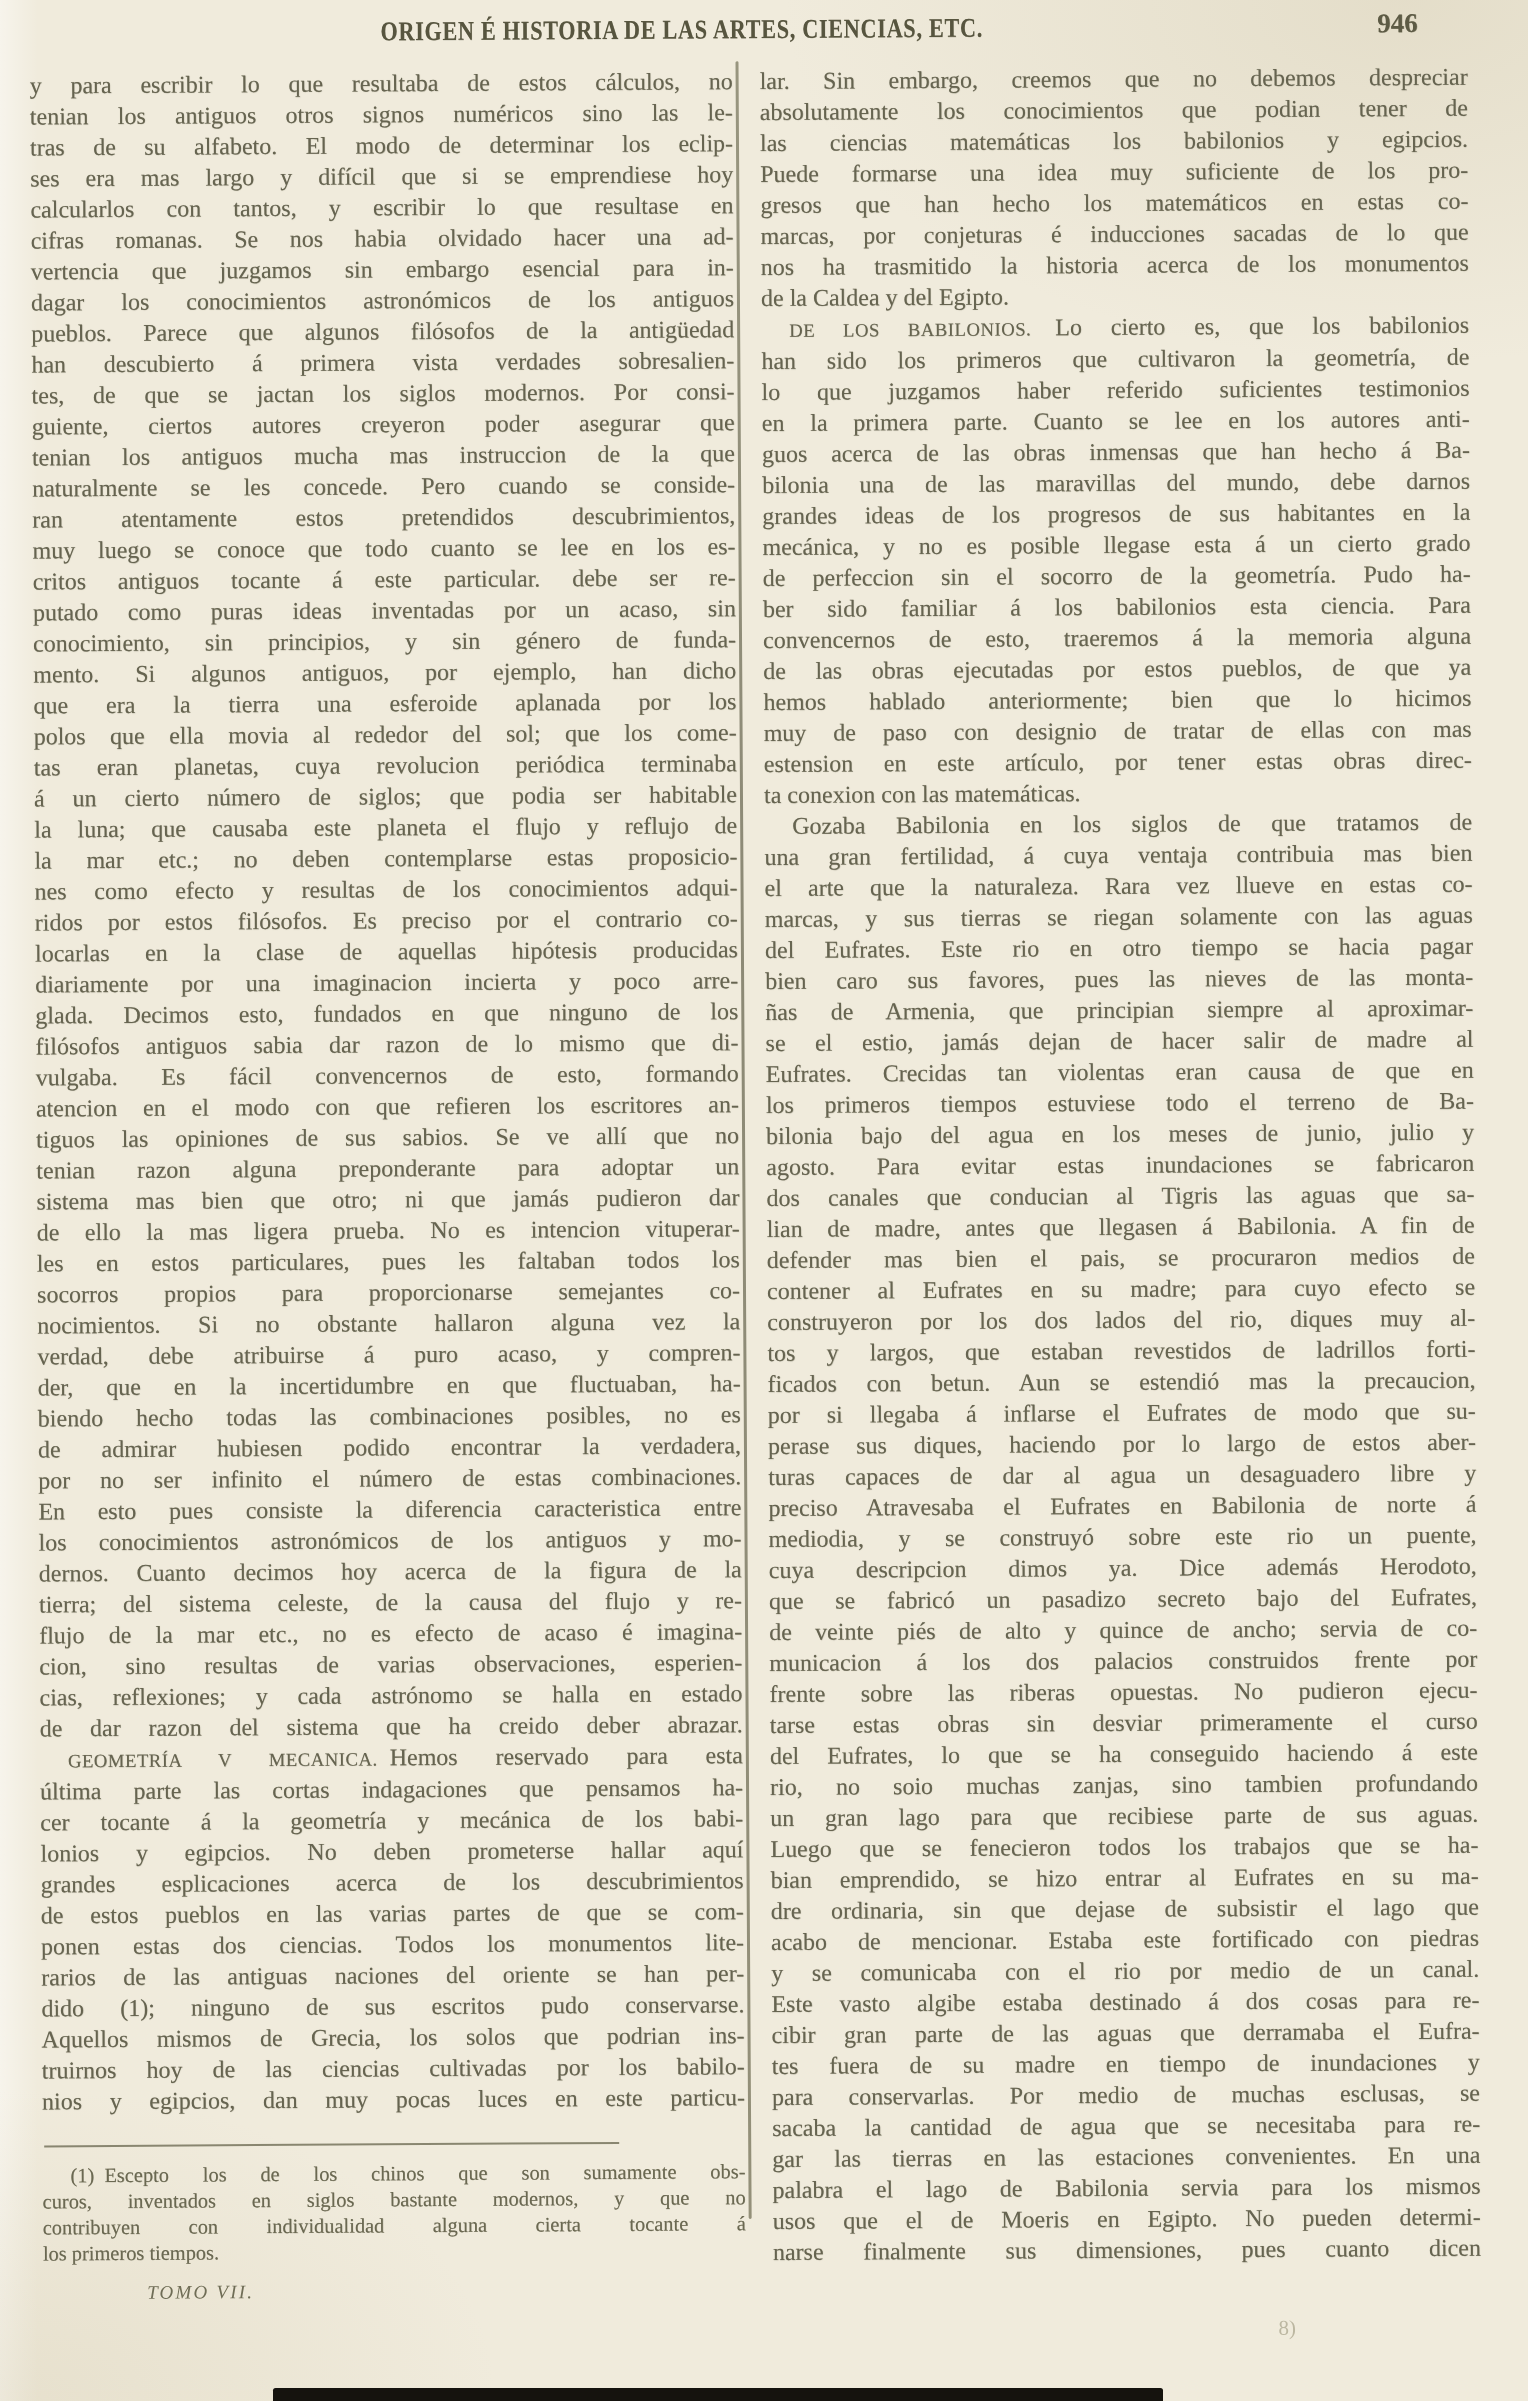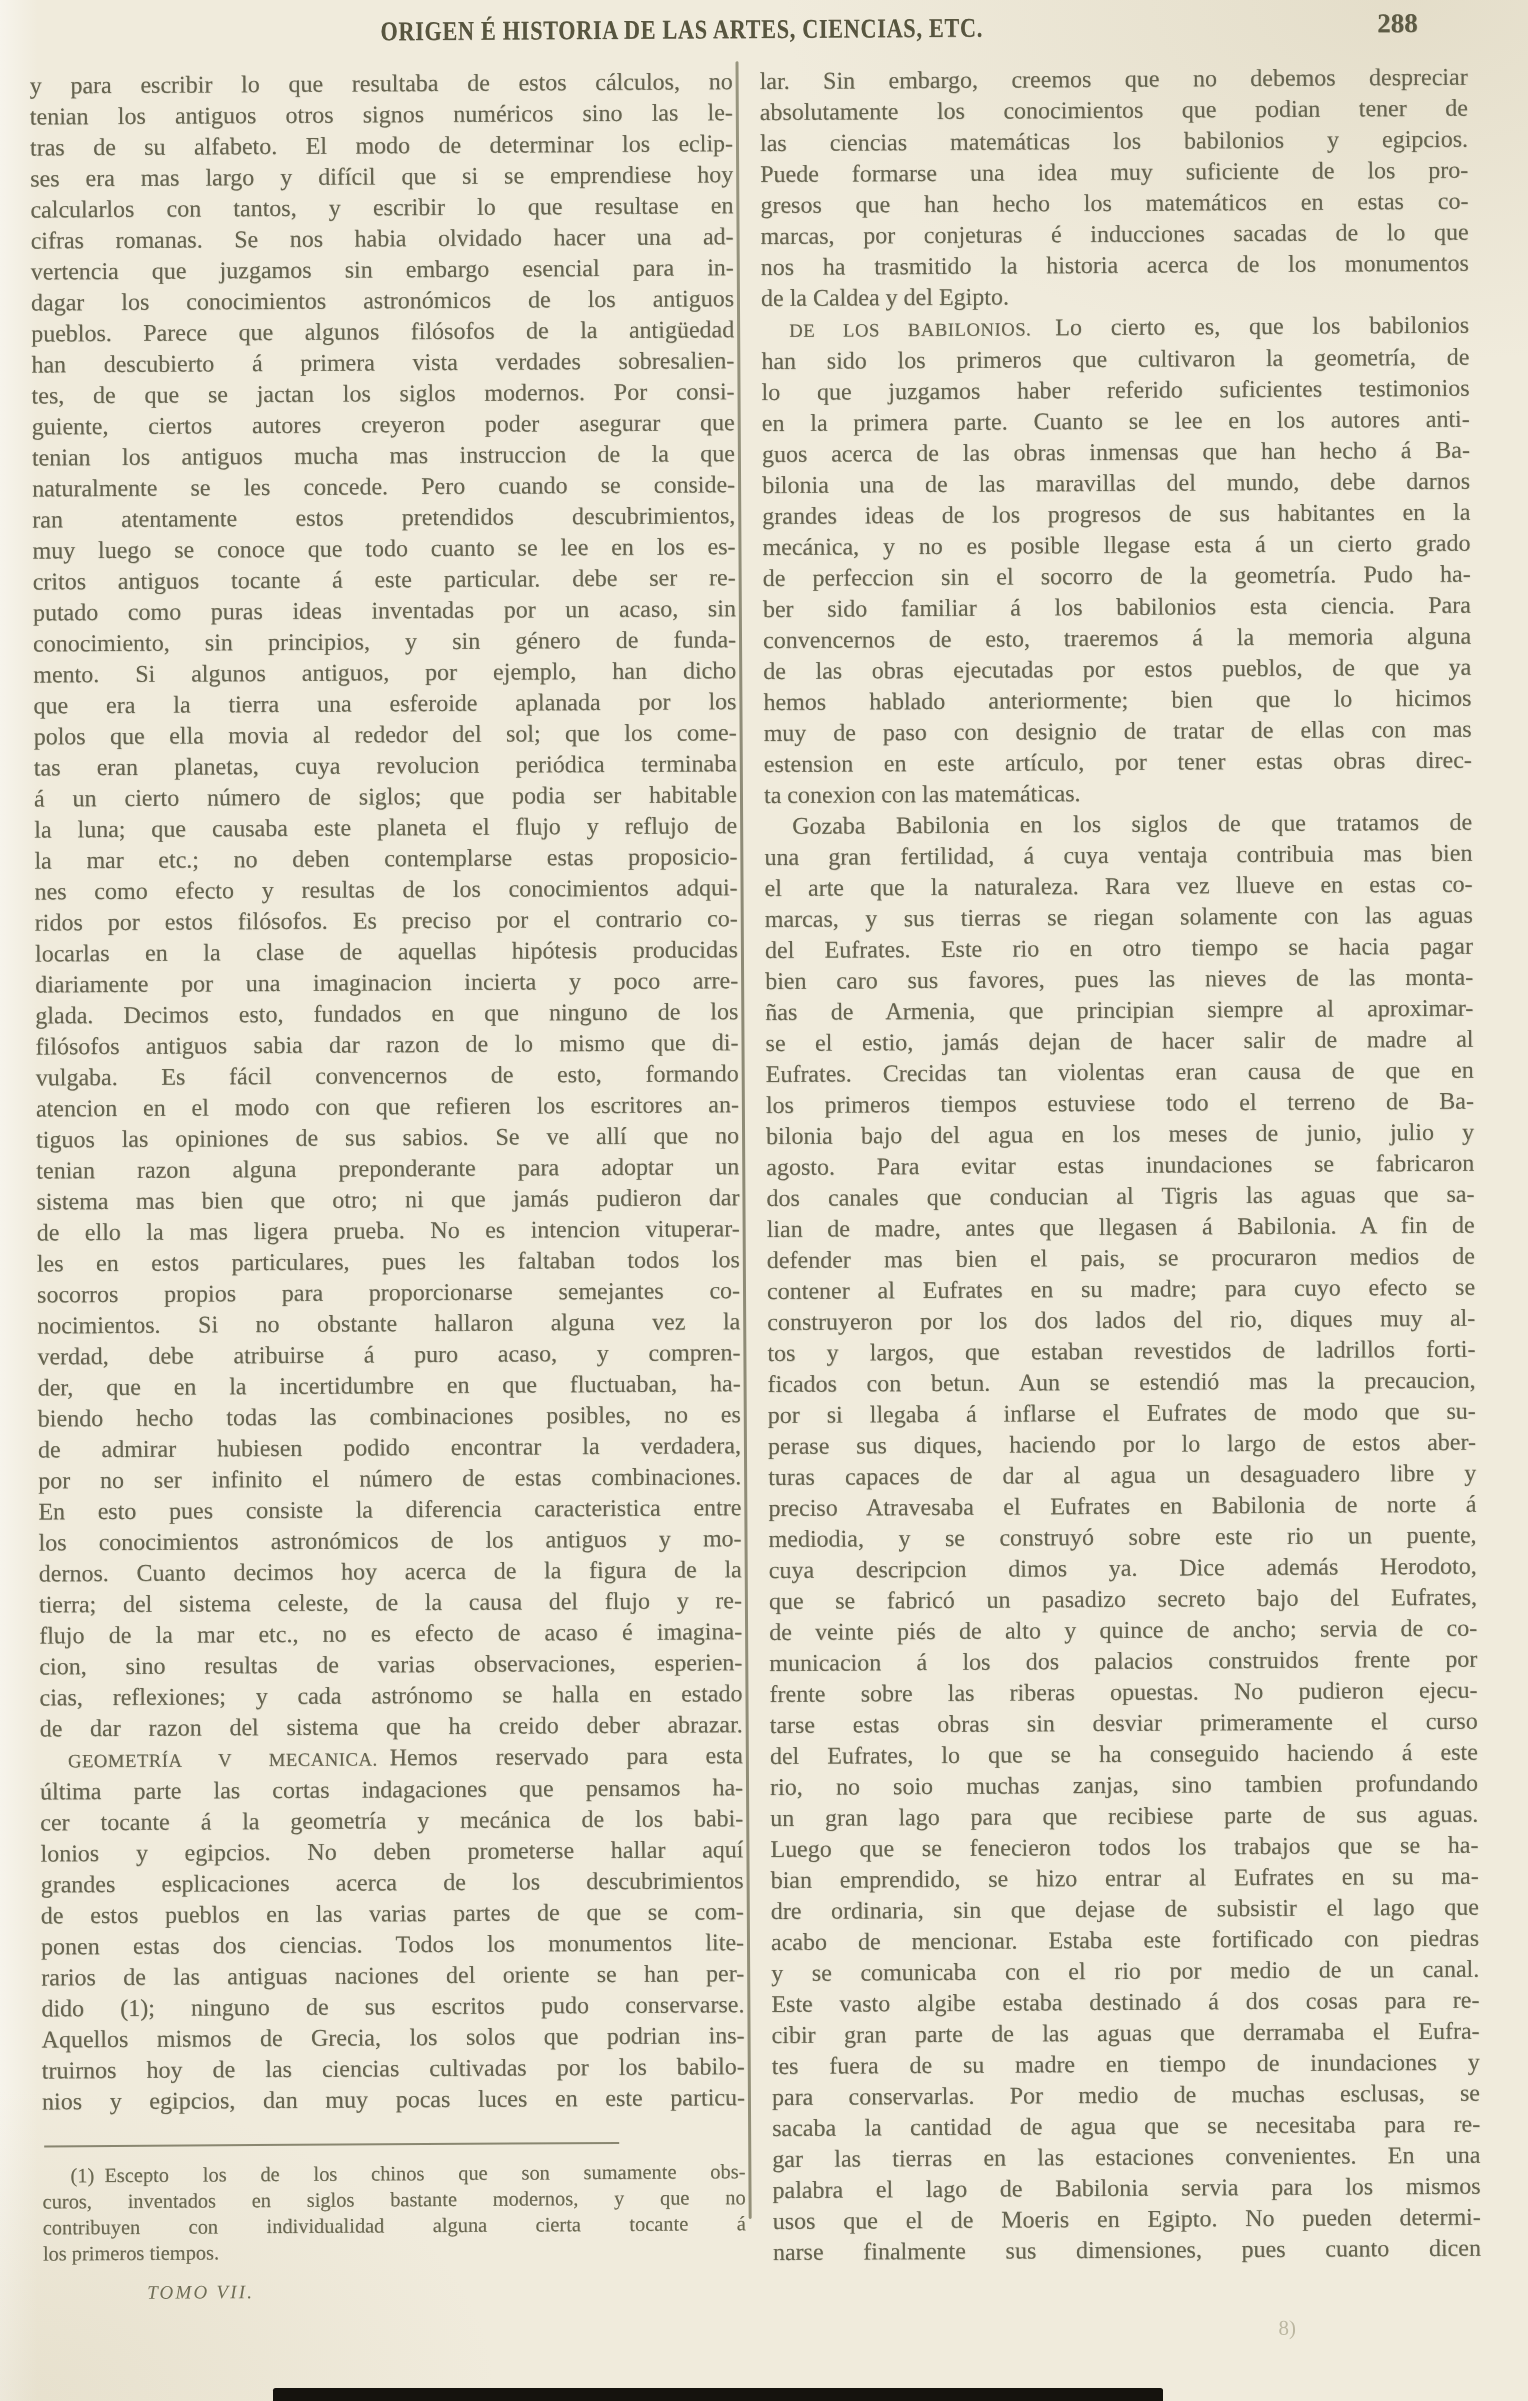--- a/index.html
+++ b/index.html
@@ -91,21 +91,21 @@
   }
 </style>
 </head>
 <body style="--paper: #f0ebdc; --ink: #666450; --bar: #15130e;">
 
 <div class="page">
   <div class="scan">
 
     <div class="header-title">ORIGEN É HISTORIA DE LAS ARTES, CIENCIAS, ETC.</div>
 
-    <div class="page-number">288</div>
+    <div class="page-number">946</div>
 
     <div id="left-col" class="col left">
         <div class="line">y para escribir lo que resultaba de estos cálculos, no</div>
         <div class="line">tenian los antiguos otros signos numéricos sino las le-</div>
         <div class="line">tras de su alfabeto. El modo de determinar los eclip-</div>
         <div class="line">ses era mas largo y difícil que si se emprendiese hoy</div>
         <div class="line">calcularlos con tantos, y escribir lo que resultase en</div>
         <div class="line">cifras romanas. Se nos habia olvidado hacer una ad-</div>
         <div class="line">vertencia que juzgamos sin embargo esencial para in-</div>
         <div class="line">dagar los conocimientos astronómicos de los antiguos</div>

